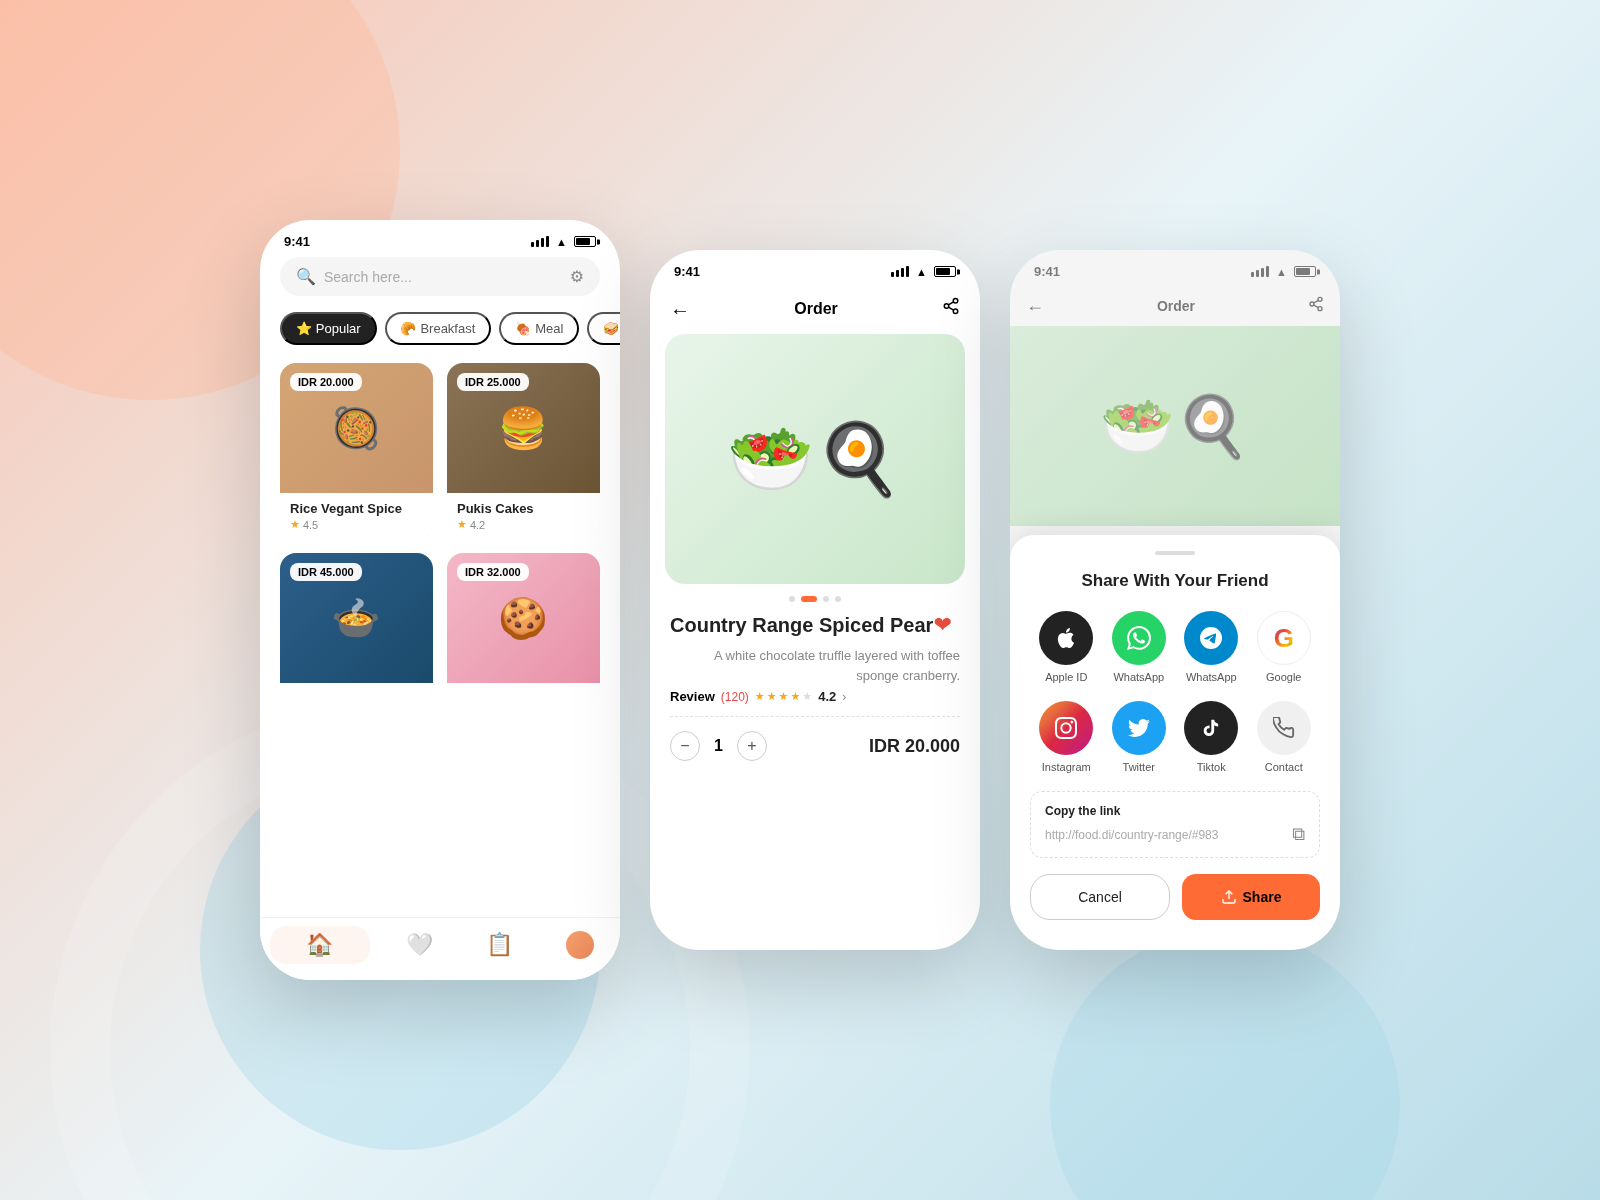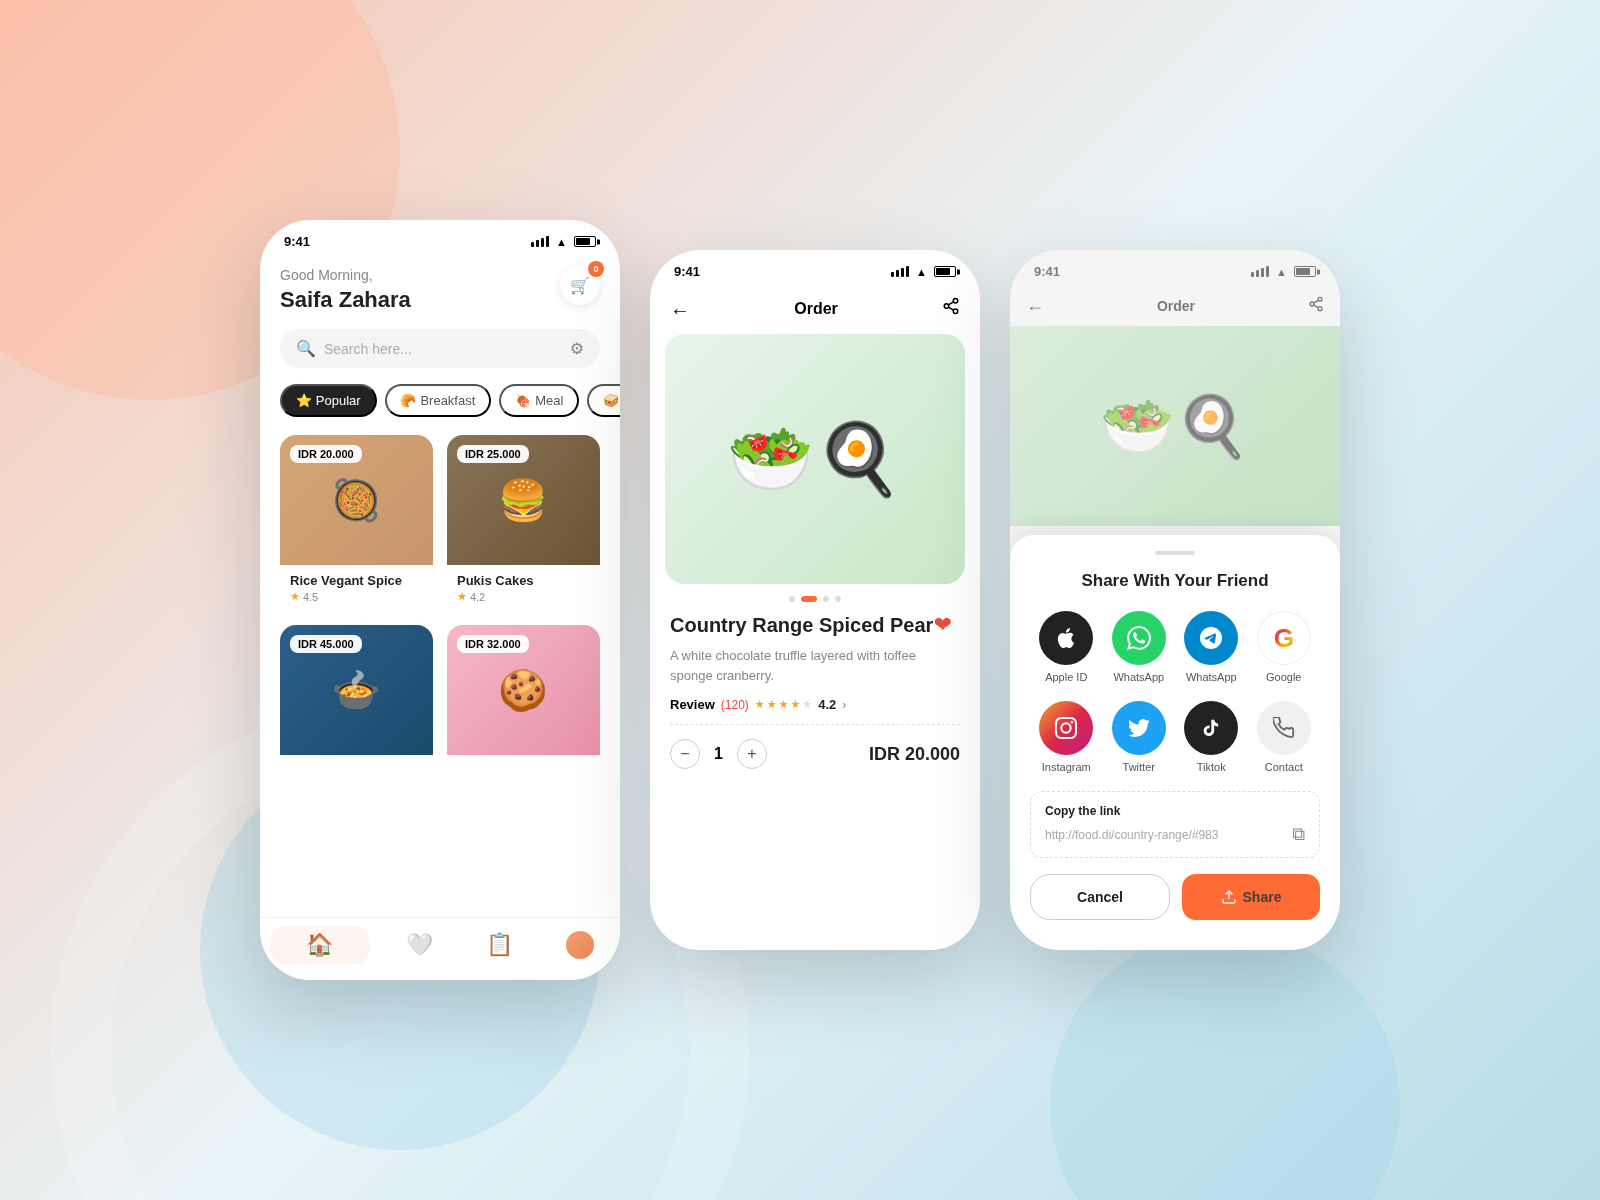--- a/index.html
+++ b/index.html
@@ -218,21 +218,21 @@
       display: flex; justify-content: center; gap: 6px;
       margin: 12px 0 10px;
     }
     .dot { width: 6px; height: 6px; border-radius: 50%; background: #ddd; }
     .dot.active { background: #ff6b35; width: 16px; border-radius: 3px; }
 
     .food-details { padding: 0 20px; }
     .food-detail-header { display: flex; align-items: center; justify-content: flex-start; margin-bottom: 8px; }
     .food-detail-name { font-size: 20px; font-weight: 700; color: #222; }
     .heart-btn { color: #e74c3c; font-size: 22px; }
-    .food-detail-desc { font-size: 13px; color: #888; line-height: 1.5; margin-bottom: 12px; }
+    .food-detail-desc { font-size: 13px; color: #888; line-height: 1.5; margin-bottom: 4px; text-align: right; }
 
     .review-row { display: flex; align-items: center; gap: 6px; padding-bottom: 12px; border-bottom: 1px dashed #e0e0e0; margin-bottom: 14px; }
     .review-label { font-size: 13px; font-weight: 600; }
     .review-count { font-size: 12px; color: #ef4444; }
     .stars-row { display: flex; gap: 2px; }
     .review-score { font-size: 13px; font-weight: 600; color: #222; }
     .chevron-right { font-size: 12px; color: #888; }
 
     .qty-price-row { display: flex; align-items: center; justify-content: space-between; margin-bottom: 16px; }
     .qty-control { display: flex; align-items: center; gap: 14px; }
@@ -321,30 +321,30 @@
     .copy-link-row { display: flex; align-items: center; gap: 16px; }
     .link-url { font-size: 12px; color: #aaa; flex: 1; }
     .copy-icon { font-size: 18px; color: #888; cursor: pointer; }
 
     .share-action-btns { display: flex; gap: 12px; }
     .cancel-btn {
       flex: 1; padding: 14px;
       border: 1.5px solid #ccc;
       border-radius: 20px;
       background: #fff;
-      font-size: 14px; font-weight: 700;
+      font-size: 14px; font-weight: 400;
       cursor: pointer;
       color: #222;
     }
     .share-final-btn {
       flex: 1; padding: 14px;
       border: none;
       border-radius: 14px;
       background: #ff6b35;
-      color: #404040;
+      color: #000000;
       font-size: 14px; font-weight: 600;
       cursor: pointer;
       display: flex; align-items: center; justify-content: center; gap: 6px;
     }
 
     .google-g {
       font-size: 26px; font-weight: 700;
       background: linear-gradient(135deg, #4285f4, #ea4335, #fbbc04, #34a853);
       -webkit-background-clip: text;
       -webkit-text-fill-color: transparent;
@@ -372,30 +372,20 @@
           <div class="bar b4"></div>
         </div>
         <span class="wifi-icon">▲</span>
         <div class="battery">
           <div class="battery-fill"></div>
         </div>
       </div>
     </div>
 
     <div class="phone1-content">
-      <div class="header-row">
-        <div>
-          <div class="greeting">Good Morning,</div>
-          <div class="username">Saifa Zahara</div>
-        </div>
-        <div class="cart-btn">
-          🛒
-          <div class="cart-badge">0</div>
-        </div>
-      </div>
 
       <div class="search-bar">
         <span>🔍</span>
         <span class="search-placeholder">Search here...</span>
         <span class="filter-icon">⚙</span>
       </div>
 
       <div class="categories">
         <button class="cat-btn active">⭐ Popular</button>
         <button class="cat-btn inactive">🥐 Breakfast</button>

